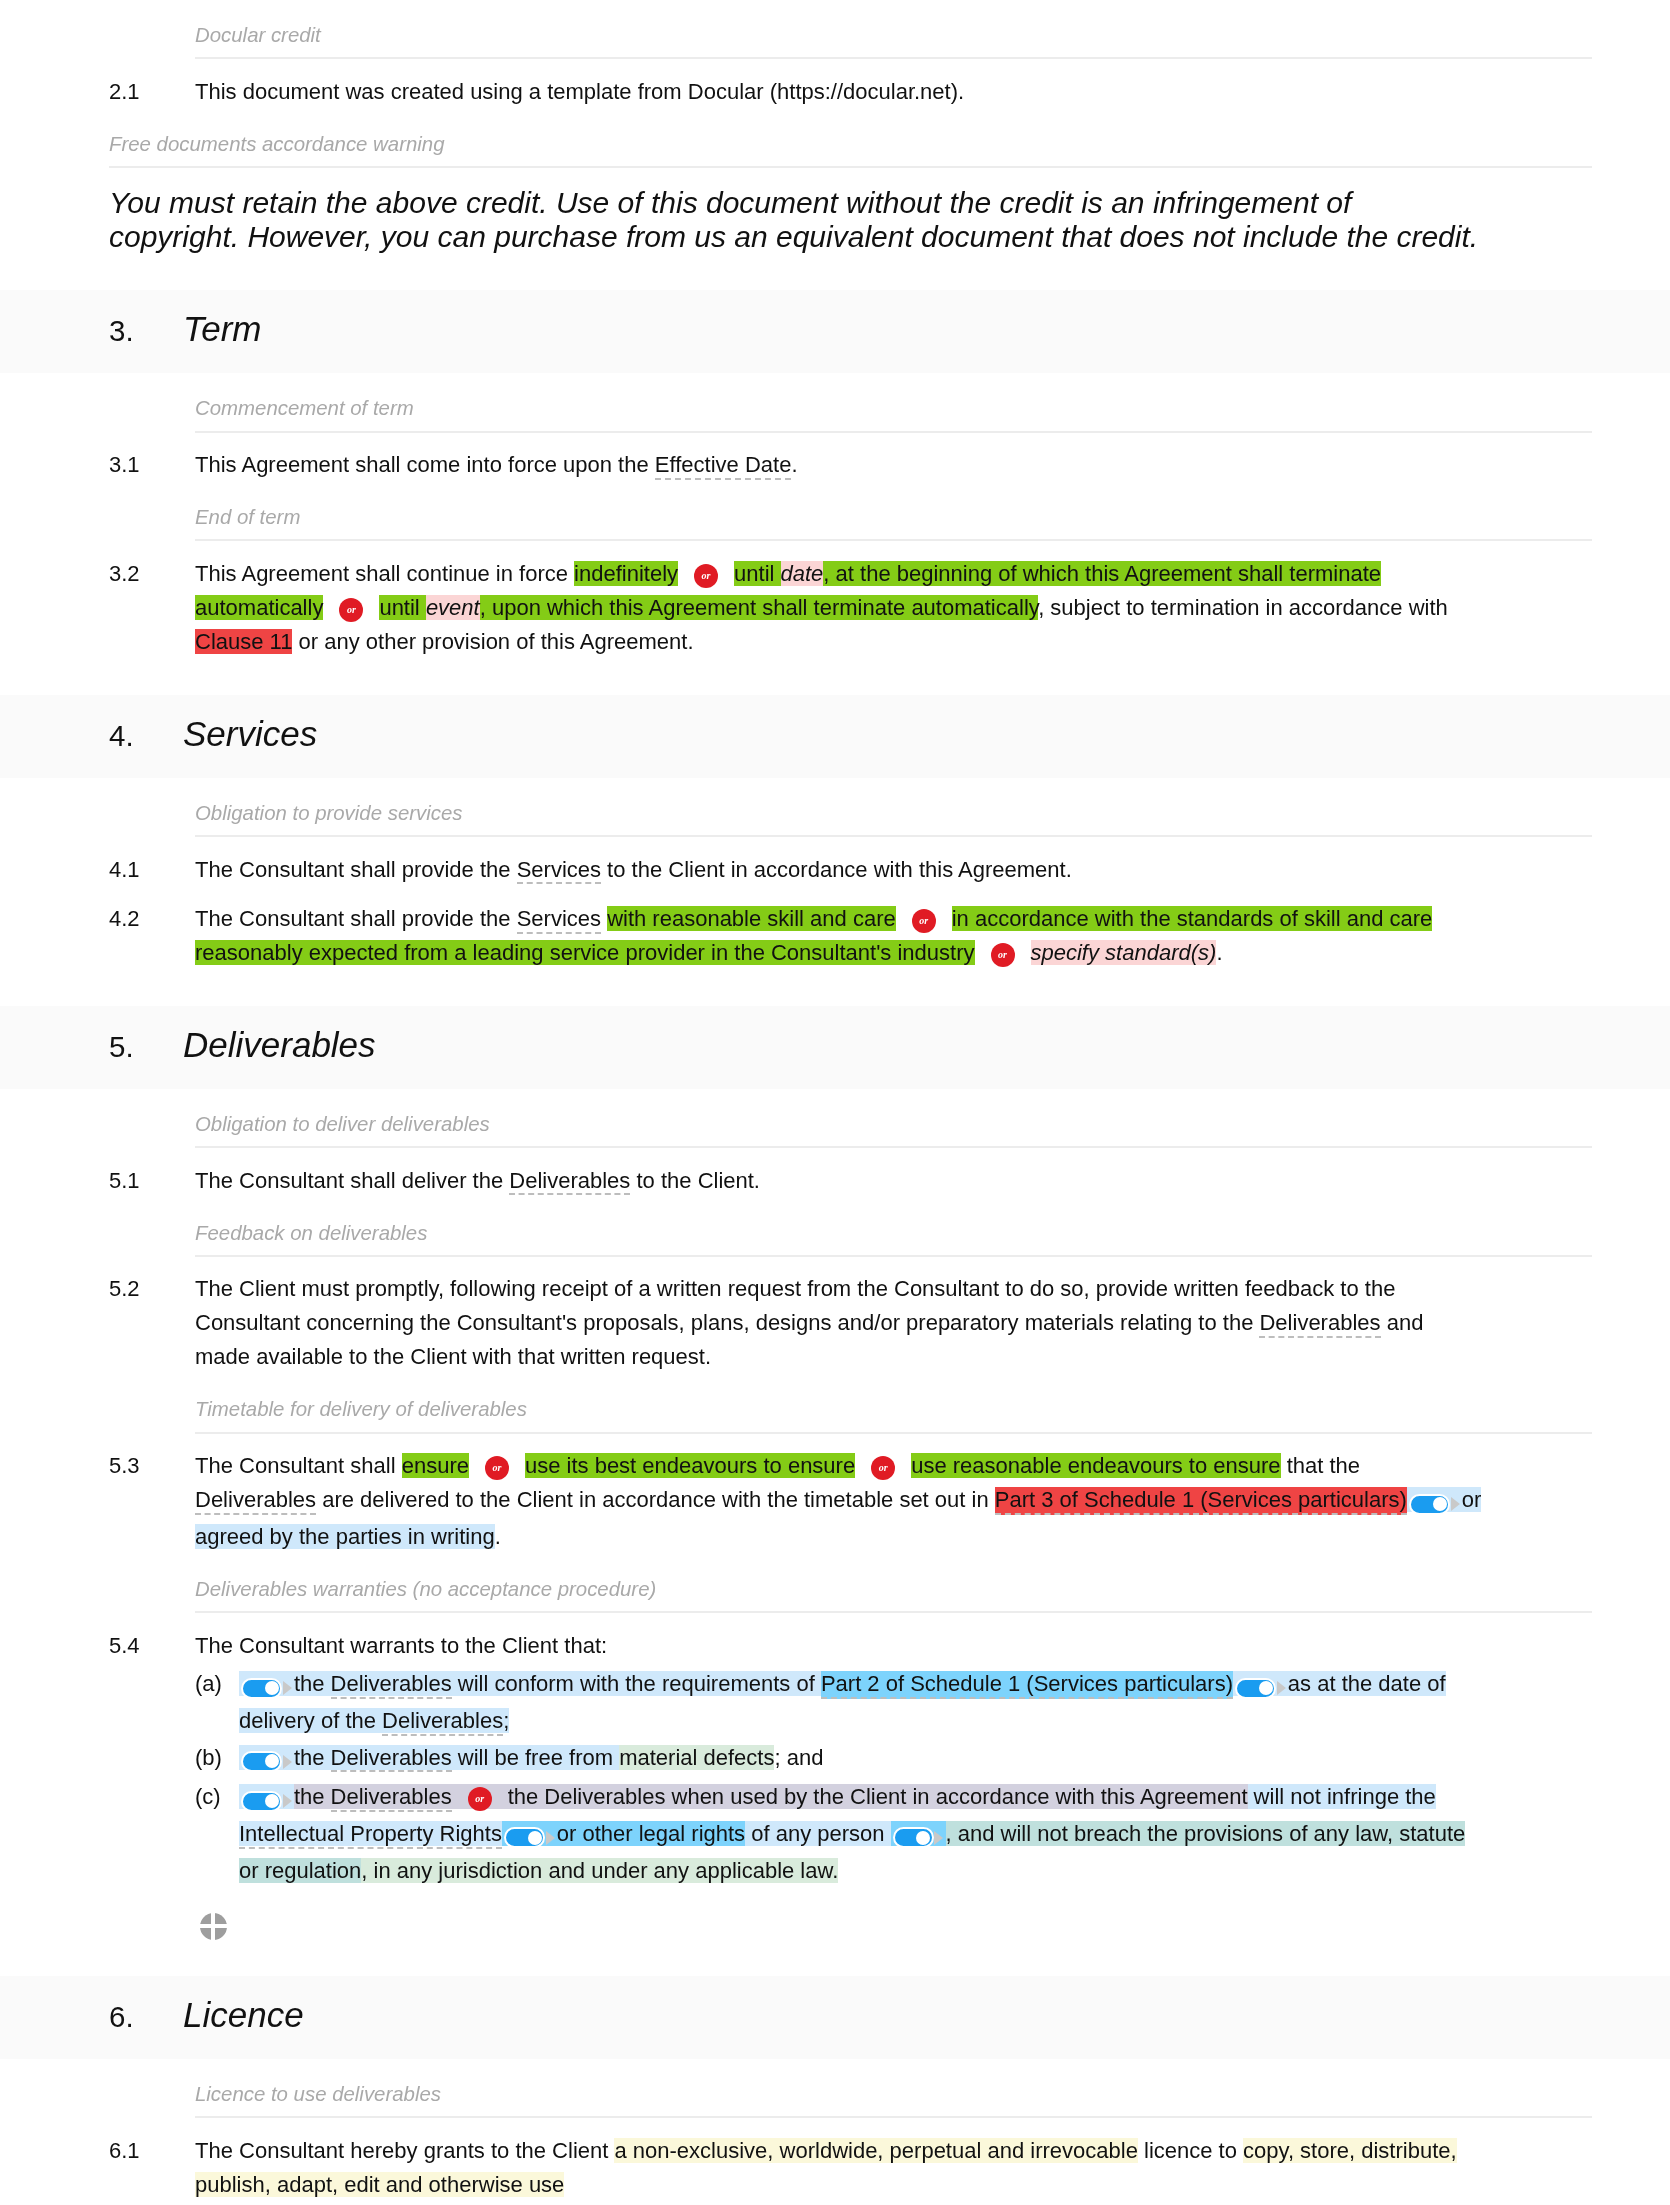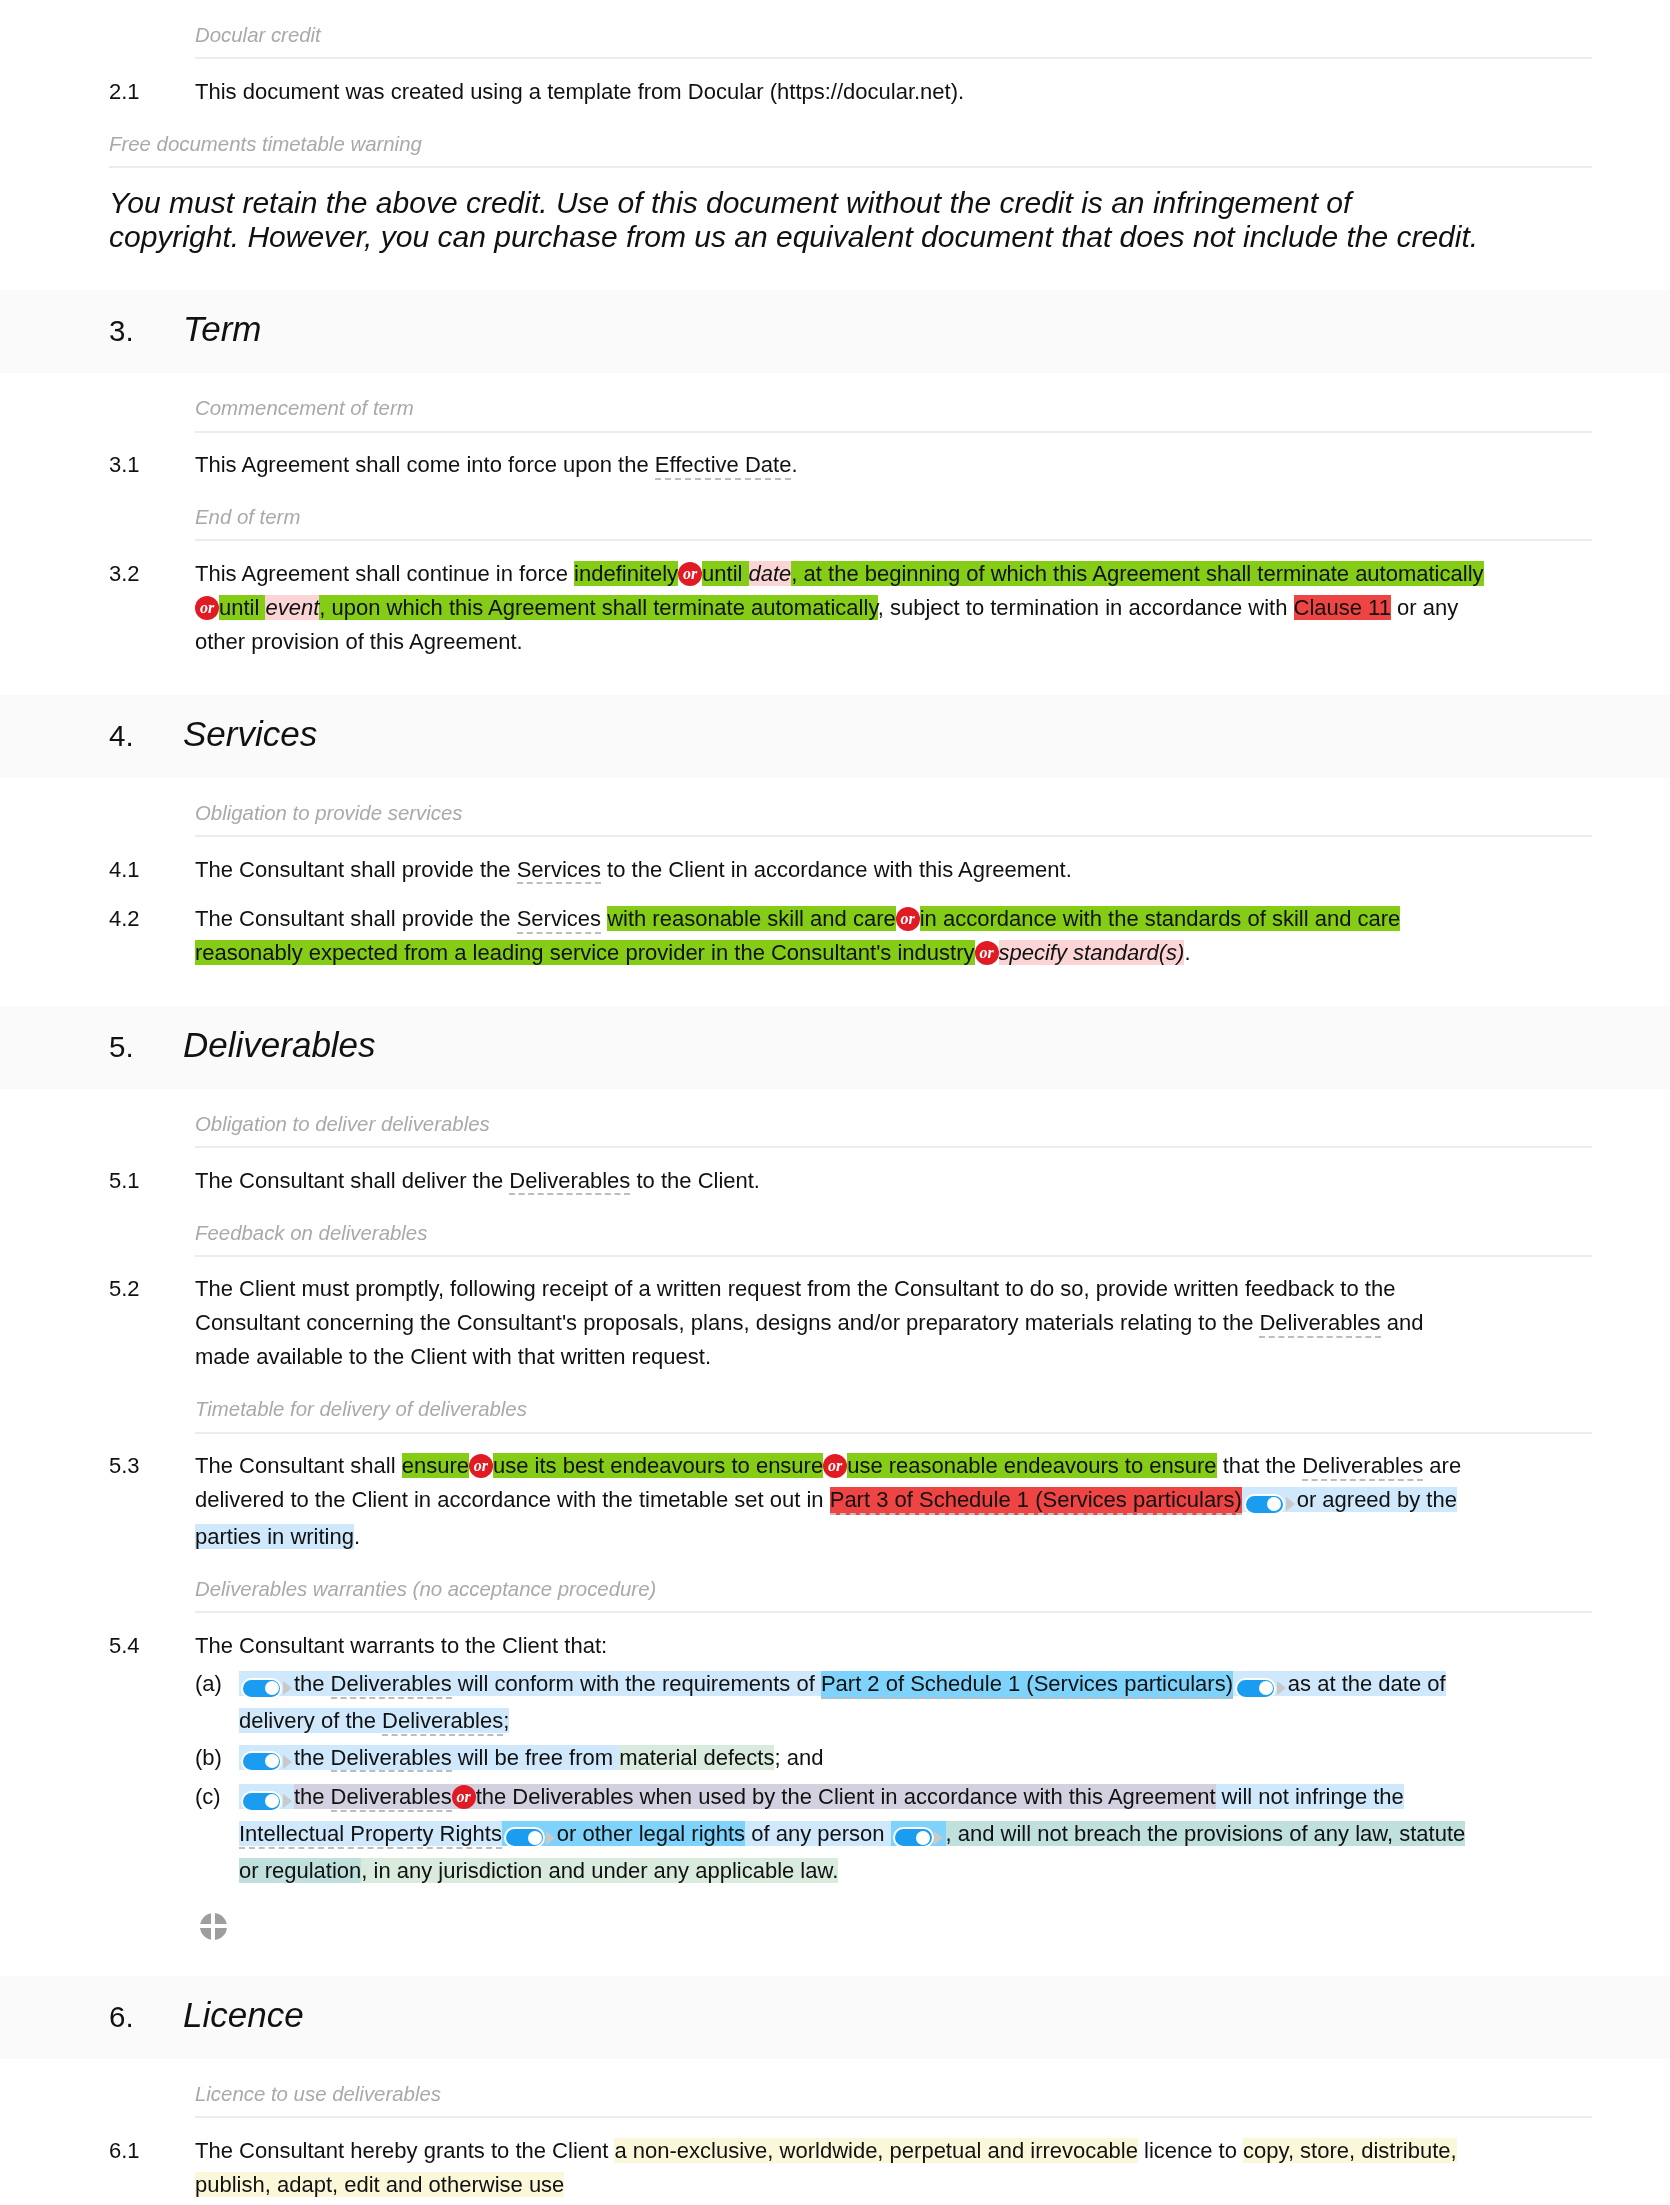--- a/index.html
+++ b/index.html
@@ -88,26 +88,26 @@
 
   
   .or {
     display: inline-block;
     width: 24px;
     height: 24px;
     line-height: 24px;
     border-radius: 50%;
     background: #e01b24;
     color: #ffffff;
-    font-size: 16px;
+    font-size: 10px;
     font-style: italic;
     font-weight: bold;
     text-align: center;
     vertical-align: 2.1px;
-    margin: 0 0;
+    margin: 0 16px;
     font-family: "Liberation Serif", serif;
   }
 
   
   .tg {
     display: inline-block;
     vertical-align: -2.8px;
     margin: 0 2.1px;
     white-space: nowrap;
   }
@@ -212,21 +212,21 @@
   <div class="guide-wrap">
     <div class="guide">Docular credit</div>
   </div>
 
   <div class="clause">
     <div class="num">2.1</div>
     <div class="body">This document was created using a template from Docular (https://docular.net).</div>
   </div>
 
   <div class="guide-wrap">
-    <div class="guide flush">Free documents timetable warning</div>
+    <div class="guide flush">Free documents accordance warning</div>
   </div>
   <div class="warn-para">You must retain the above credit. Use of this document without the credit is an infringement of copyright. However, you can purchase from us an equivalent document that does not include the credit.</div>
 
   <div class="section">
     <div class="snum">3.</div>
     <div class="stitle">Term</div>
   </div>
 
   <div class="guide-wrap">
     <div class="guide">Commencement of term</div>

